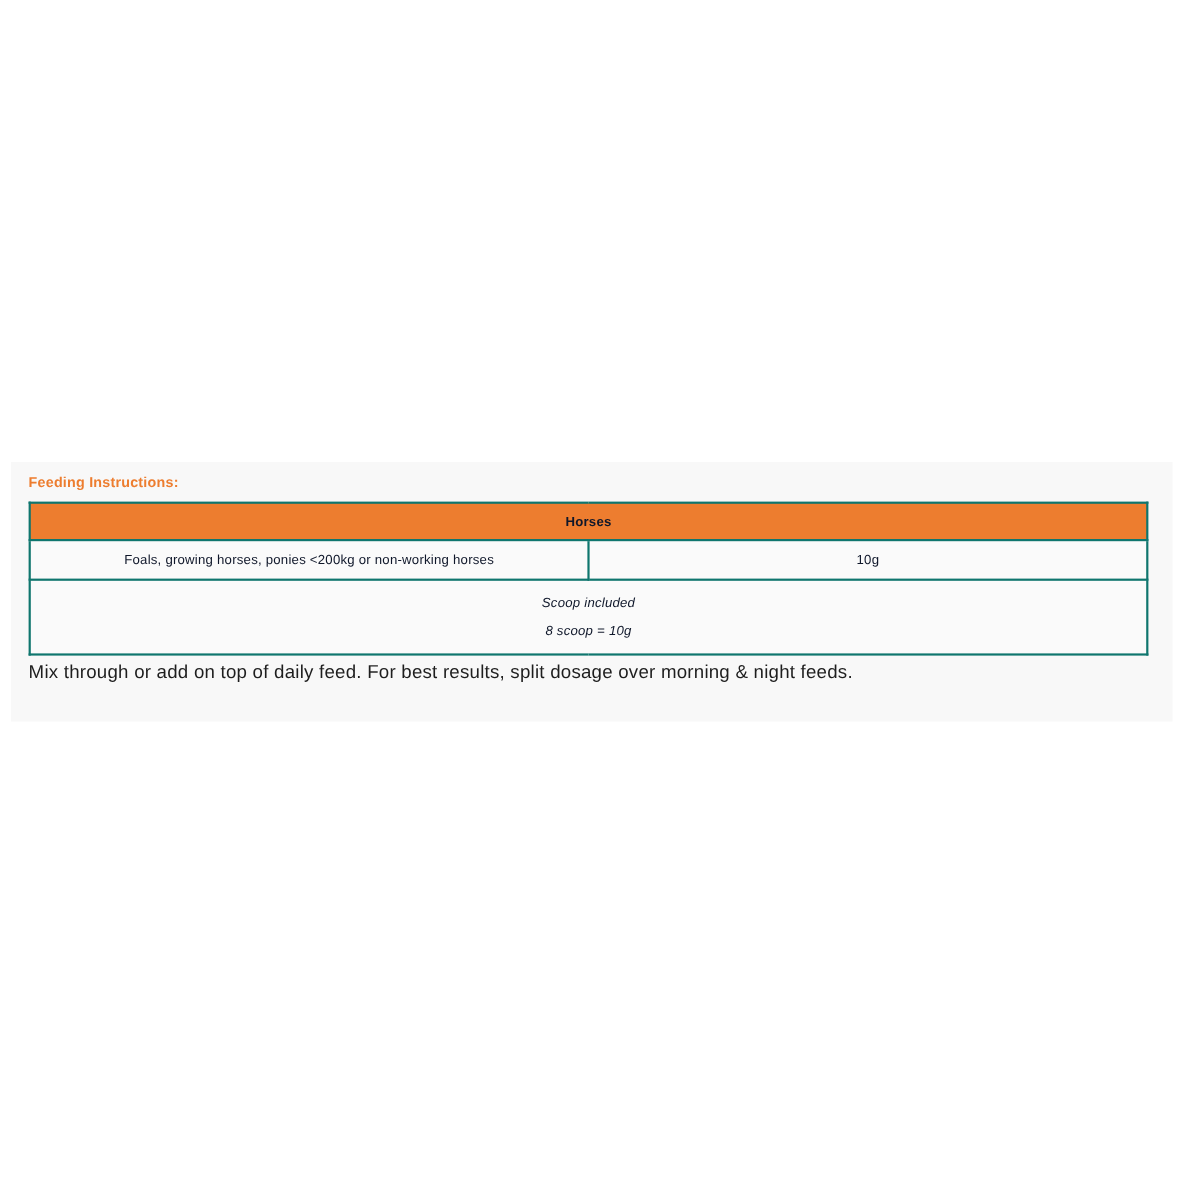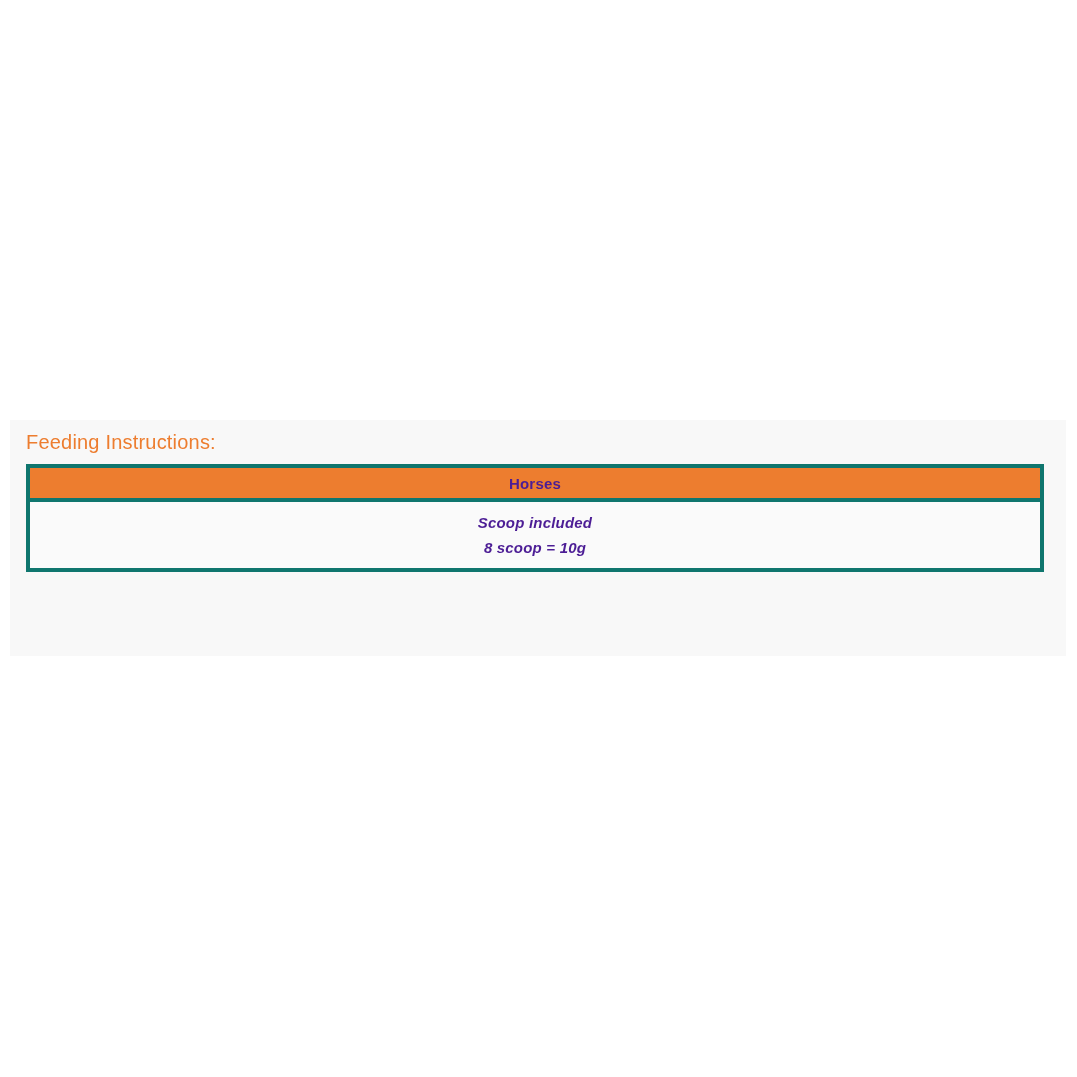--- a/index.html
+++ b/index.html
@@ -12,54 +12,53 @@
   }
   .band {
     position: absolute;
     left: 10px; top: 420px;
     width: 1056px; height: 236px;
     background: #f8f8f8;
     padding: 11px 22px 0 16px;
   }
   .section-title {
     color: #ed7d2f;
-    font-size: 20px;
-    font-weight: 400;
+    font-size: 13px;
+    font-weight: 700;
     letter-spacing: 0.2px;
     margin-bottom: 10px;
   }
   table.feeding-table {
     border-collapse: collapse;
     width: 1018px;
     table-layout: fixed;
     background: #fafafa;
   }
   table.feeding-table th,
   table.feeding-table td {
-    border: 4px solid #0f766e;
+    border: 2px solid #0f766e;
     text-align: center;
-    color: #4c1d95;
-    font-size: 15px;
+    color: #0f172a;
+    font-size: 12px;
     letter-spacing: 0.2px;
   }
   th.table-header {
     background: #ed7d2f;
     color: #1a1a1a;
     font-weight: 700;
     height: 34px;
     font-size: 15px;
     border-color: #ed7d2f;
     border-bottom-color: #e0883e;
   }
   td.row-cell { height: 36px; }
   td.footer-cell {
     height: 61px;
     font-style: italic;
     padding: 8px 14px;
-    font-weight: bold;
   }
   .footer-line { line-height: 25px; }
   .note {
     margin-top: 5px;
     color: #1e1e1e;
     font-size: 17px;
     letter-spacing: 0.2px;
   }
 </style>
 </head>
@@ -69,21 +68,26 @@
   <div class="section-title">Feeding Instructions:</div>
 
   <table class="feeding-table">
     <thead>
       <tr>
         <th class="table-header" colspan="2">Horses</th>
       </tr>
     </thead>
     <tbody>
       <tr>
+        <td class="row-cell">Foals, growing horses, ponies &lt;200kg or non-working horses</td>
+        <td class="row-cell">10g</td>
+      </tr>
+      <tr>
         <td class="footer-cell" colspan="2">
           <div class="footer-line">Scoop included</div>
           <div class="footer-line">8 scoop = 10g</div>
         </td>
       </tr>
     </tbody>
   </table>
 
+  <div class="note">Mix through or add on top of daily feed. For best results, split dosage over morning &amp; night feeds.</div>
 </div>
 
 </body></html>

